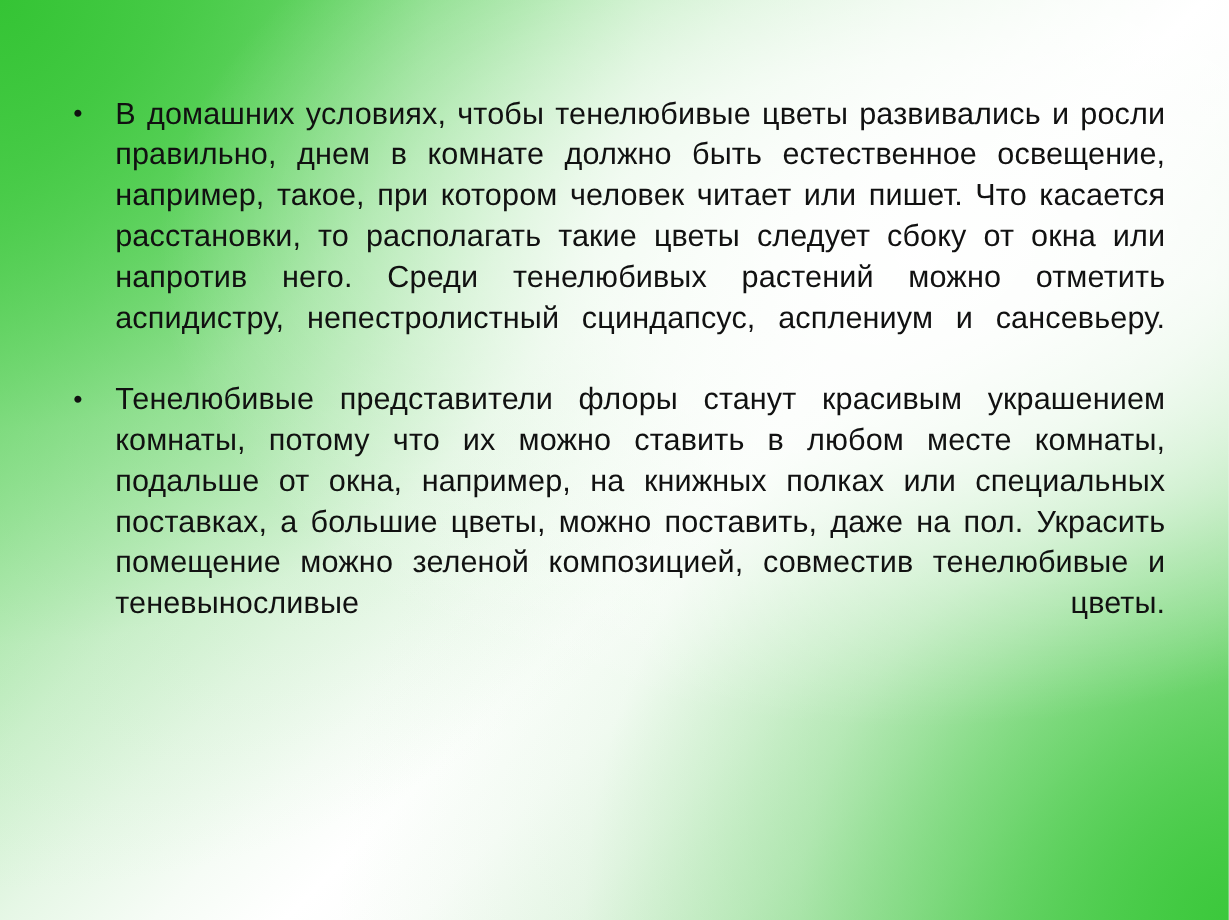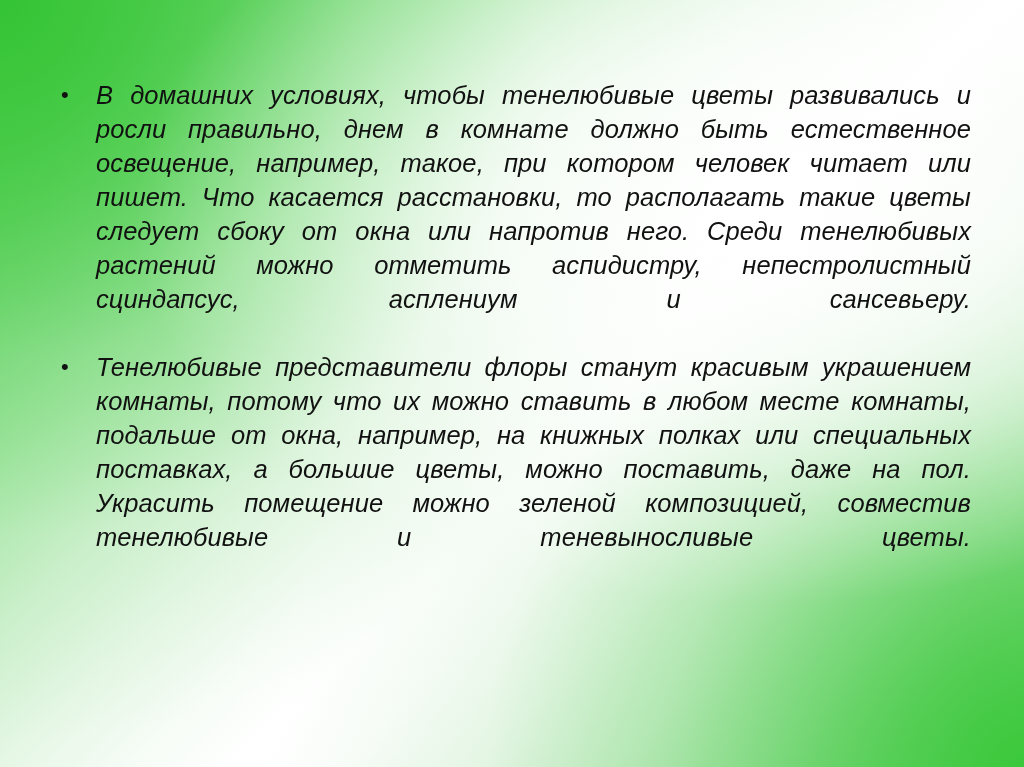--- a/index.html
+++ b/index.html
@@ -104,21 +104,20 @@
     top: 0;
     width: 14px;
     line-height: 34px;
     font-size: 22px;
     color: #111111;
     text-align: left;
   }
 
   .bullet-text {
     display: block;
-    font-style: italic;
   }
 
   
   .bullet-text::after {
     content: "";
     display: inline-block;
     width: 100%;
   }
 </style>
 </head>

